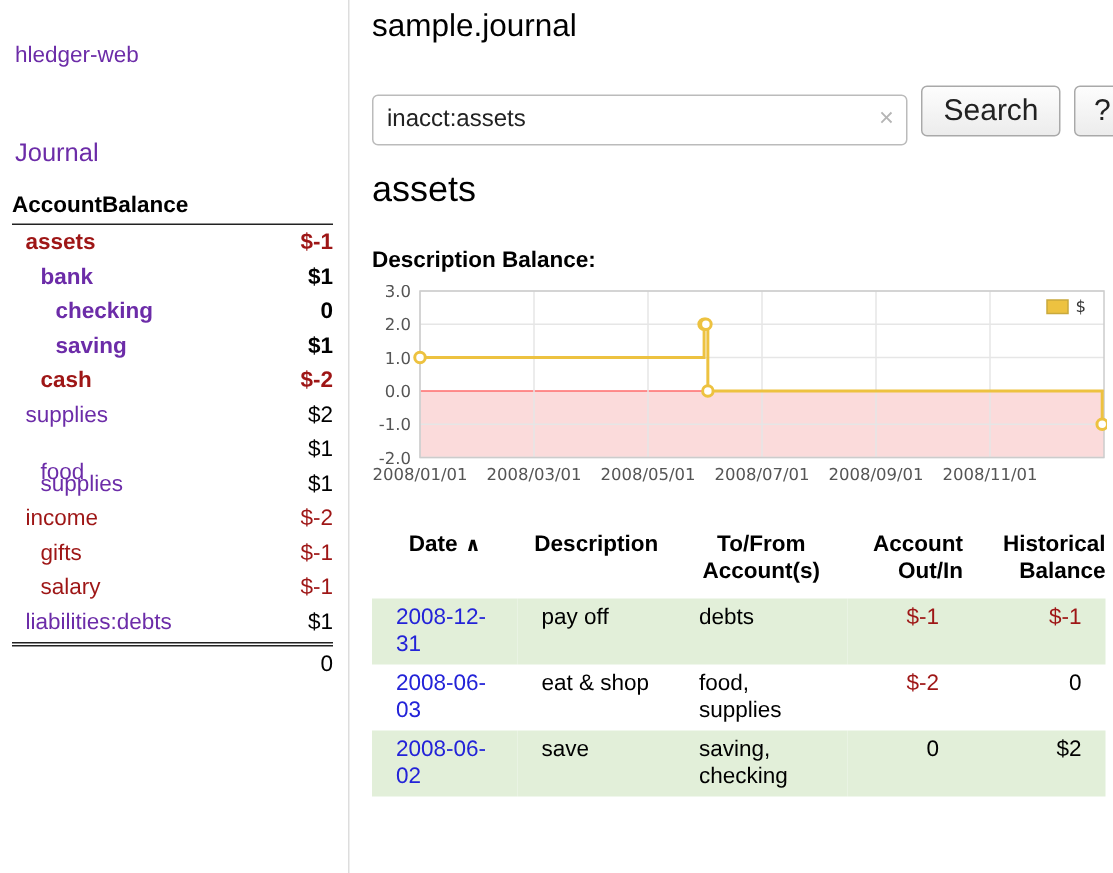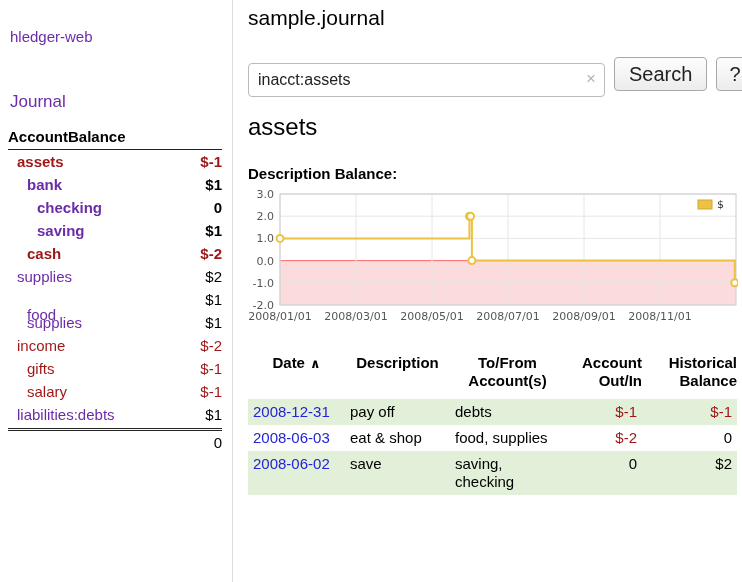--- a/index.html
+++ b/index.html
@@ -50,21 +50,21 @@
   h2{font-size:24px;font-weight:normal;margin:22px 0 0 0;line-height:1.15}
   .chart-label{font-size:15px;font-weight:bold;margin-top:24px}
   #chart{display:block;margin-top:8px}
   .tick{font-size:11px;fill:#555;font-family:"DejaVu Sans",sans-serif}
   .legend-label{font-size:11px;fill:#333;font-family:"DejaVu Sans",sans-serif}
 
   
   table.txns{border-collapse:collapse;table-layout:fixed;width:489px;margin-top:28px;font-size:15px}
   .txns th{text-align:center;vertical-align:top;white-space:pre-line;padding:0 0 8px 0;font-weight:bold;line-height:1.25}
   .txns th.num,.txns td.num{text-align:right}
-  .txns td{vertical-align:top;padding:4px 5px;white-space:pre-line;line-height:1.2}
+  .txns td{vertical-align:top;padding:4px 16px;white-space:pre-line;line-height:1.2}
   .txns tr.stripe{background:var(--stripe-green)}
   .txns td a{color:var(--link-blue);text-decoration:none}
   .neg{color:var(--negative)}
   .sorticon{font-weight:bold;margin-left:5px;font-size:13px}
 </style>
 </head>
 <body>
 
 <aside class="sidebar">
   <a class="brand">hledger-web</a>

